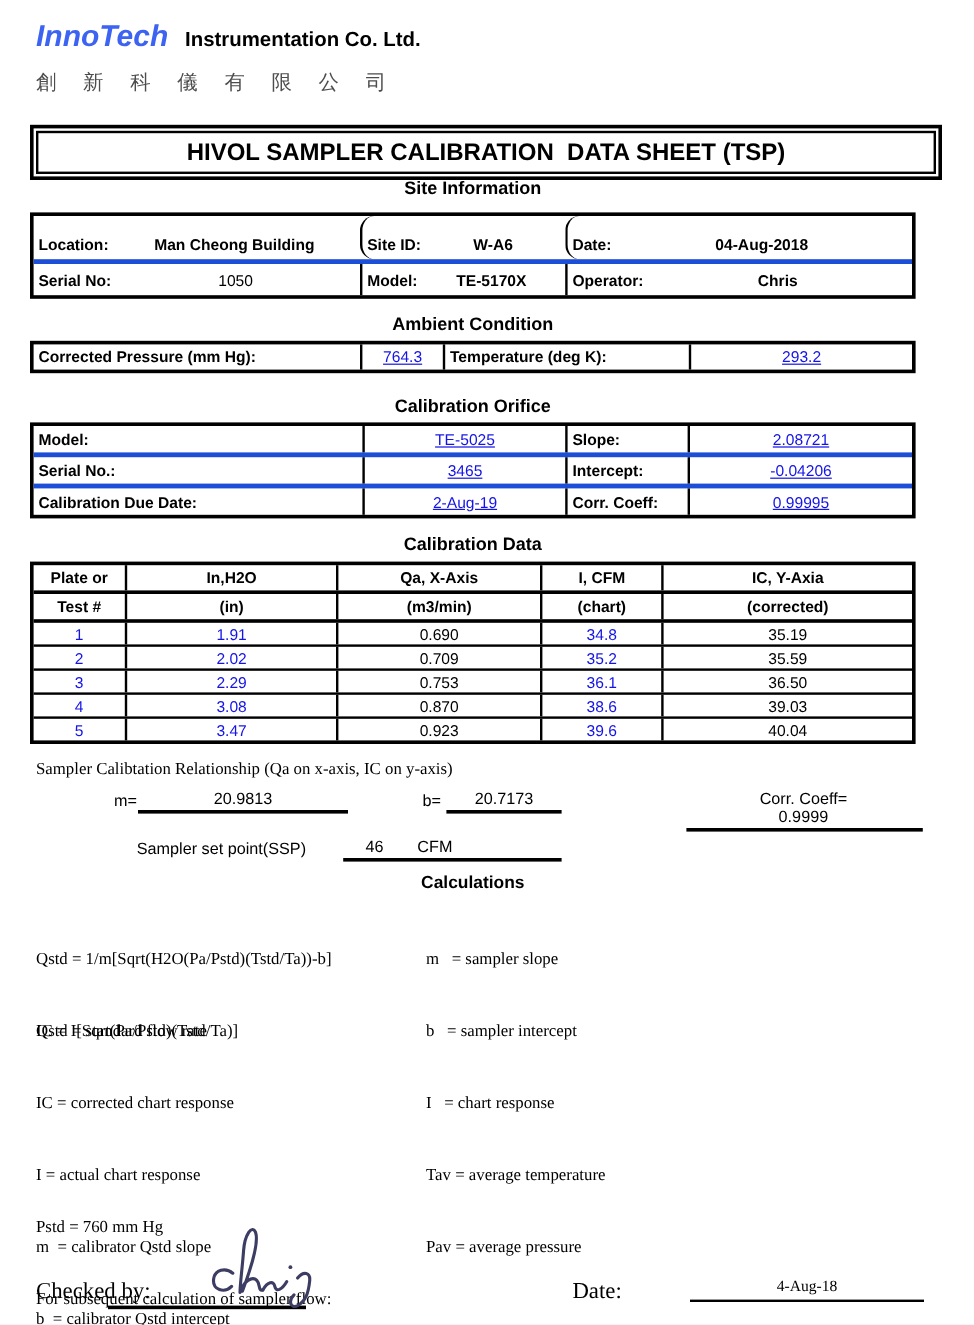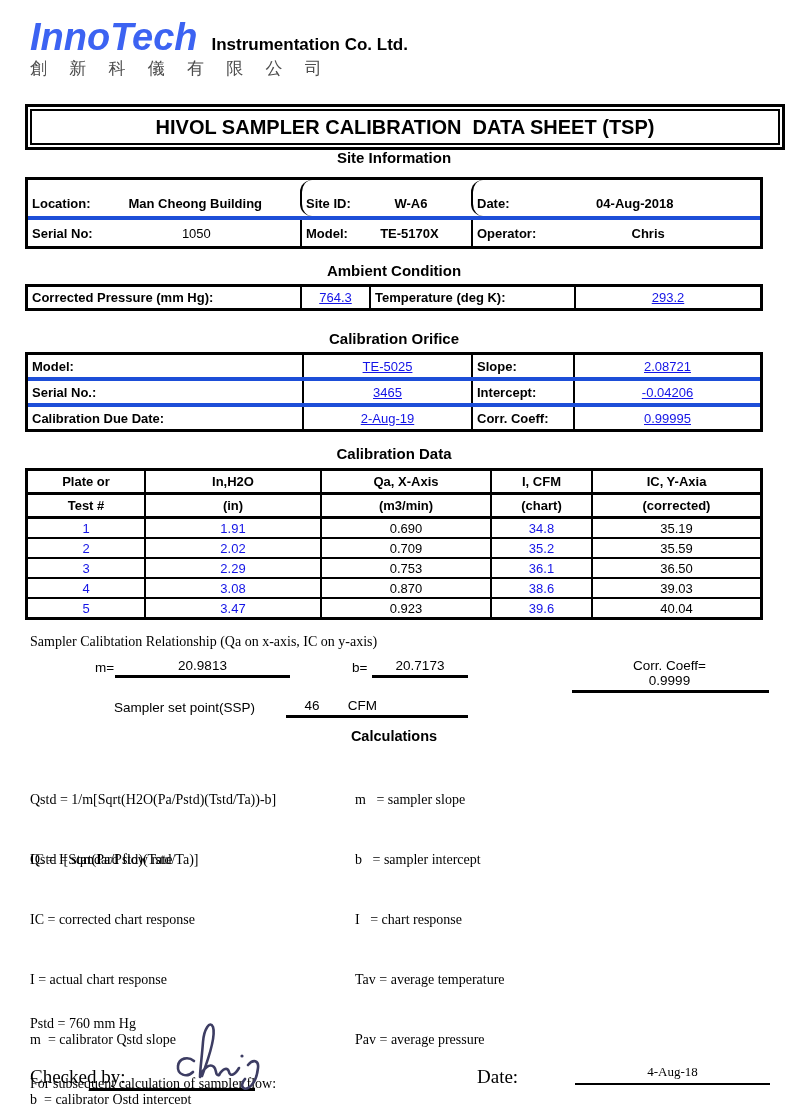--- a/index.html
+++ b/index.html
@@ -5,21 +5,21 @@
   html,body { margin:0; padding:0; background:#e8e8e8; }
   .page {
     position:relative; width:812px; height:1104px; margin:0 auto;
     background:#ffffff; overflow:hidden;
     font-family:"Liberation Sans", sans-serif; color:#000;
   }
   .abs { position:absolute; }
 
   
   .logo-row { left:30px; top:16px; display:flex; align-items:baseline; }
-  .logo { font-size:38px; font-weight:bold; font-style:italic; color:#3c63f2; letter-spacing:0px; }
+  .logo { font-size:25px; font-weight:bold; font-style:italic; color:#3c63f2; letter-spacing:0px; }
   .company-en { font-size:17px; font-weight:bold; margin-left:14px; }
   .company-zh { left:30px; top:57px; font-size:17px; letter-spacing:9px; color:#4d4d4d;
                 font-family:"Liberation Serif", serif; }
 
   
   .title-outer { left:25px; top:104px; width:760px; border:3px solid #000; padding:2px; box-sizing:border-box; }
   .title-inner { border:2px solid #000; height:32px; display:flex; align-items:center; justify-content:center; }
   .title-text { font-size:20px; font-weight:bold; white-space:pre; }
 
   .sec-head { left:25px; width:738px; text-align:center; font-size:15px; font-weight:bold; }
@@ -54,21 +54,21 @@
   .cval { font-size:13px; text-align:center;text-decoration:underline; }
 
   
   .cal-tbl { left:25px; top:468px; width:738px; }
   .cal-h { height:21px; border-top:3px solid #000; }
   .cal-h:first-child { border-top:none; }
   .cal-d { height:18px; border-top:2px solid #000; }
   .cal-d:first-child { border-top:none; }
   .dc { justify-content:center; font-size:13px; }
   .dc.hd { font-weight:bold; }
-  .cc1 { width:116px; } .cc2 { width:176px; } .cc3 { width:170px; } .cc4 { width:101px; } .cc5 { flex:1; }
+  .cc1 { width:76px; } .cc2 { width:176px; } .cc3 { width:170px; } .cc4 { width:101px; } .cc5 { flex:1; }
 
   
   .serif { font-family:"Liberation Serif", serif; font-size:14px; white-space:pre; }
   .sans-sm { font-size:13.5px; }
   .uline { border-bottom:3px solid #000; text-align:center; padding-bottom:2px; box-sizing:border-box; }
   .corr-line { display:flex; justify-content:space-between; padding:0 12px 2px 10px;flex-direction:column; }
 
   .defs { line-height:20px; }
 
   

